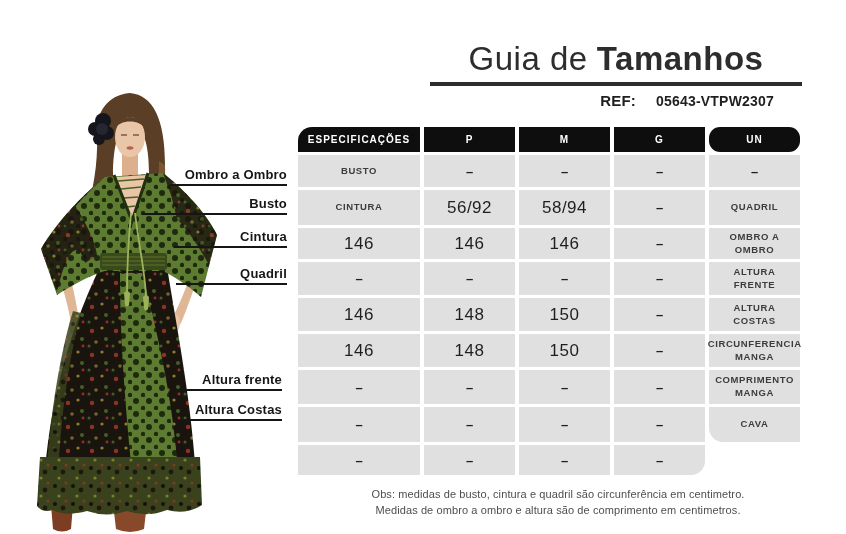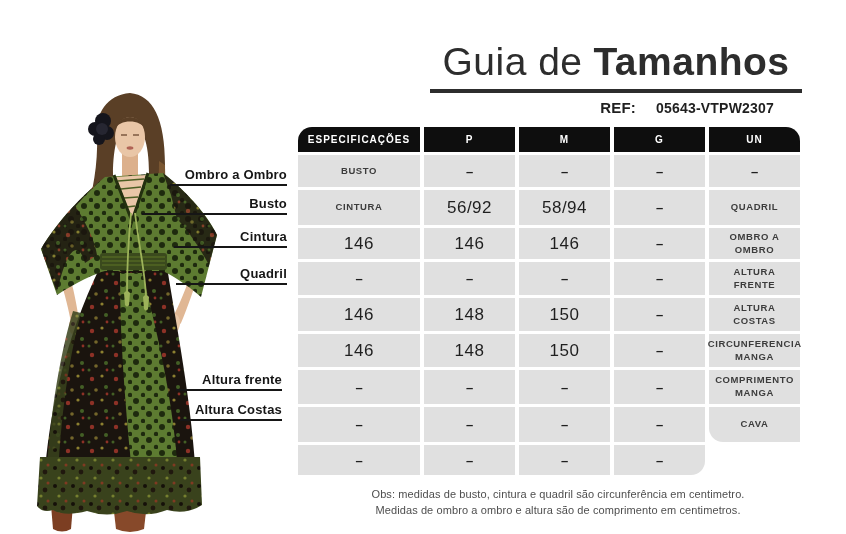--- a/index.html
+++ b/index.html
@@ -4,21 +4,21 @@
 <style>
   html,body{margin:0;padding:0;background:#ffffff;}
   .screen{
     position:relative;width:846px;height:534px;background:#ffffff;overflow:hidden;
     font-family:"Liberation Sans",sans-serif;color:#222;
   }
 
   
   .title-block{position:absolute;left:430px;top:40px;width:372px;}
   .title{
-    text-align:center;font-size:39px;line-height:1.15;color:#2d2d2d;
+    text-align:center;font-size:33px;line-height:1.15;color:#2d2d2d;
     border-bottom:4px solid #2d2d2d;padding-bottom:4px;white-space:nowrap;
   }
   .title .light{font-weight:300;letter-spacing:0.5px;}
   .title .bold{font-weight:800;letter-spacing:0.5px;}
   .ref-line{
     margin-top:6px;text-align:right;padding-right:28px;
     font-size:14px;font-weight:700;color:#1f1f1f;letter-spacing:0.2px;
   }
   .ref-line .ref-label{font-size:15px;margin-right:20px;}
 
@@ -36,21 +36,21 @@
     grid-template-columns:122px 91px 91px 91px 91px;
     grid-template-rows:25px 32px 35px 31px 33px 33px 33px 34px 35px 30px;
     column-gap:4px;row-gap:3px;
   }
   .th{
     background:#0e0e0e;color:#ffffff;font-size:10px;font-weight:700;
     letter-spacing:1px;display:flex;align-items:center;justify-content:center;
     text-transform:uppercase;
   }
   .th.first{border-top-left-radius:14px;}
-  .th.last{border-top-right-radius:14px;}
+  .th.last{border-top-right-radius:14px;border-radius:11px;}
   .tl{
     background:#e0e0e0;color:#3c3c3c;font-size:9.5px;font-weight:700;
     letter-spacing:0.6px;display:flex;align-items:center;justify-content:center;
     text-align:center;line-height:1.35;padding:0 8px;text-transform:uppercase;
   }
   .tl.bl-corner{border-bottom-left-radius:14px;text-align:right;}
   .tv{
     background:#e0e0e0;color:#1f1f1f;font-size:17px;font-weight:300;
     display:flex;align-items:center;justify-content:center;letter-spacing:0.5px;
   }

